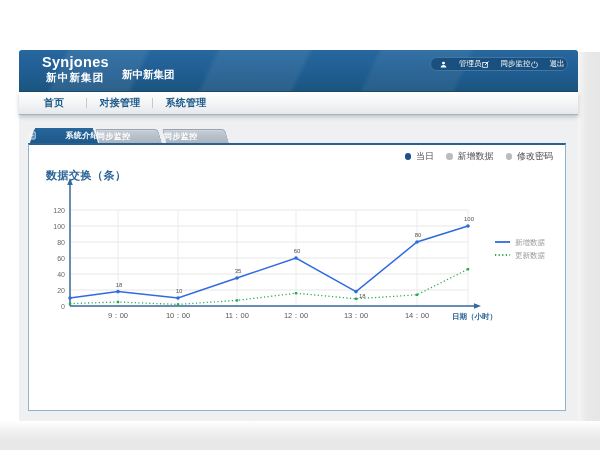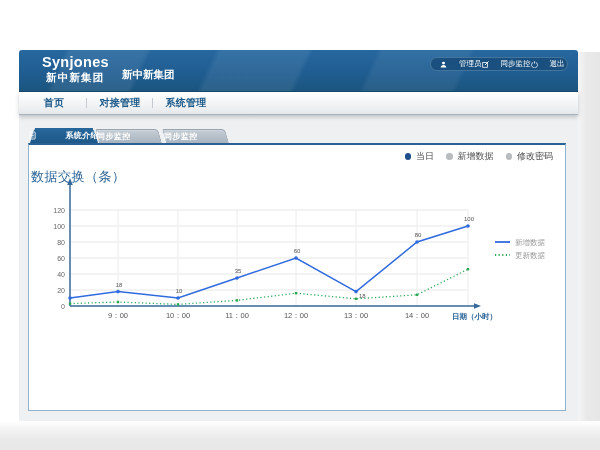--- a/index.html
+++ b/index.html
@@ -60,21 +60,21 @@
   .tab-2{left:78px;width:63px;top:14px;height:14px;}
   .tab-3{left:145px;width:63px;top:14px;height:14px;}
 
   
   .panel{position:absolute;left:9px;top:28px;width:538px;height:268px;box-sizing:border-box;
      background:#fff;border:1px solid #8fb3cf;border-top:2px solid #2a6194;}
   .filters{position:absolute;top:7px;right:12px;display:flex;gap:12px;align-items:center;}
   .filter{display:flex;align-items:center;gap:5px;font-size:9px;color:#4a4a4a;cursor:pointer;line-height:1;}
   .fdot{width:6.5px;height:6.5px;border-radius:50%;background:#b9bcbf;}
   .filter.active .fdot{background:#1d5089;}
-  .ytitle{position:absolute;left:2px;top:23px;font-size:13px;font-weight:normal;color:#2b6396;letter-spacing:.5px;}
+  .ytitle{position:absolute;left:17px;top:23px;font-size:11px;font-weight:bold;color:#2b6396;letter-spacing:.5px;}
   svg.chart{position:absolute;left:0;top:0;pointer-events:none;}
   .note{position:absolute;left:29px;top:212px;font-size:7.1px;white-space:nowrap;}
   .note .red{color:#cc3333;}
   .note .grey{color:#9a9a9a;}
 </style>
 </head>
 <body>
 
 <div class="canvas">
   <div class="shadow-right"></div>

